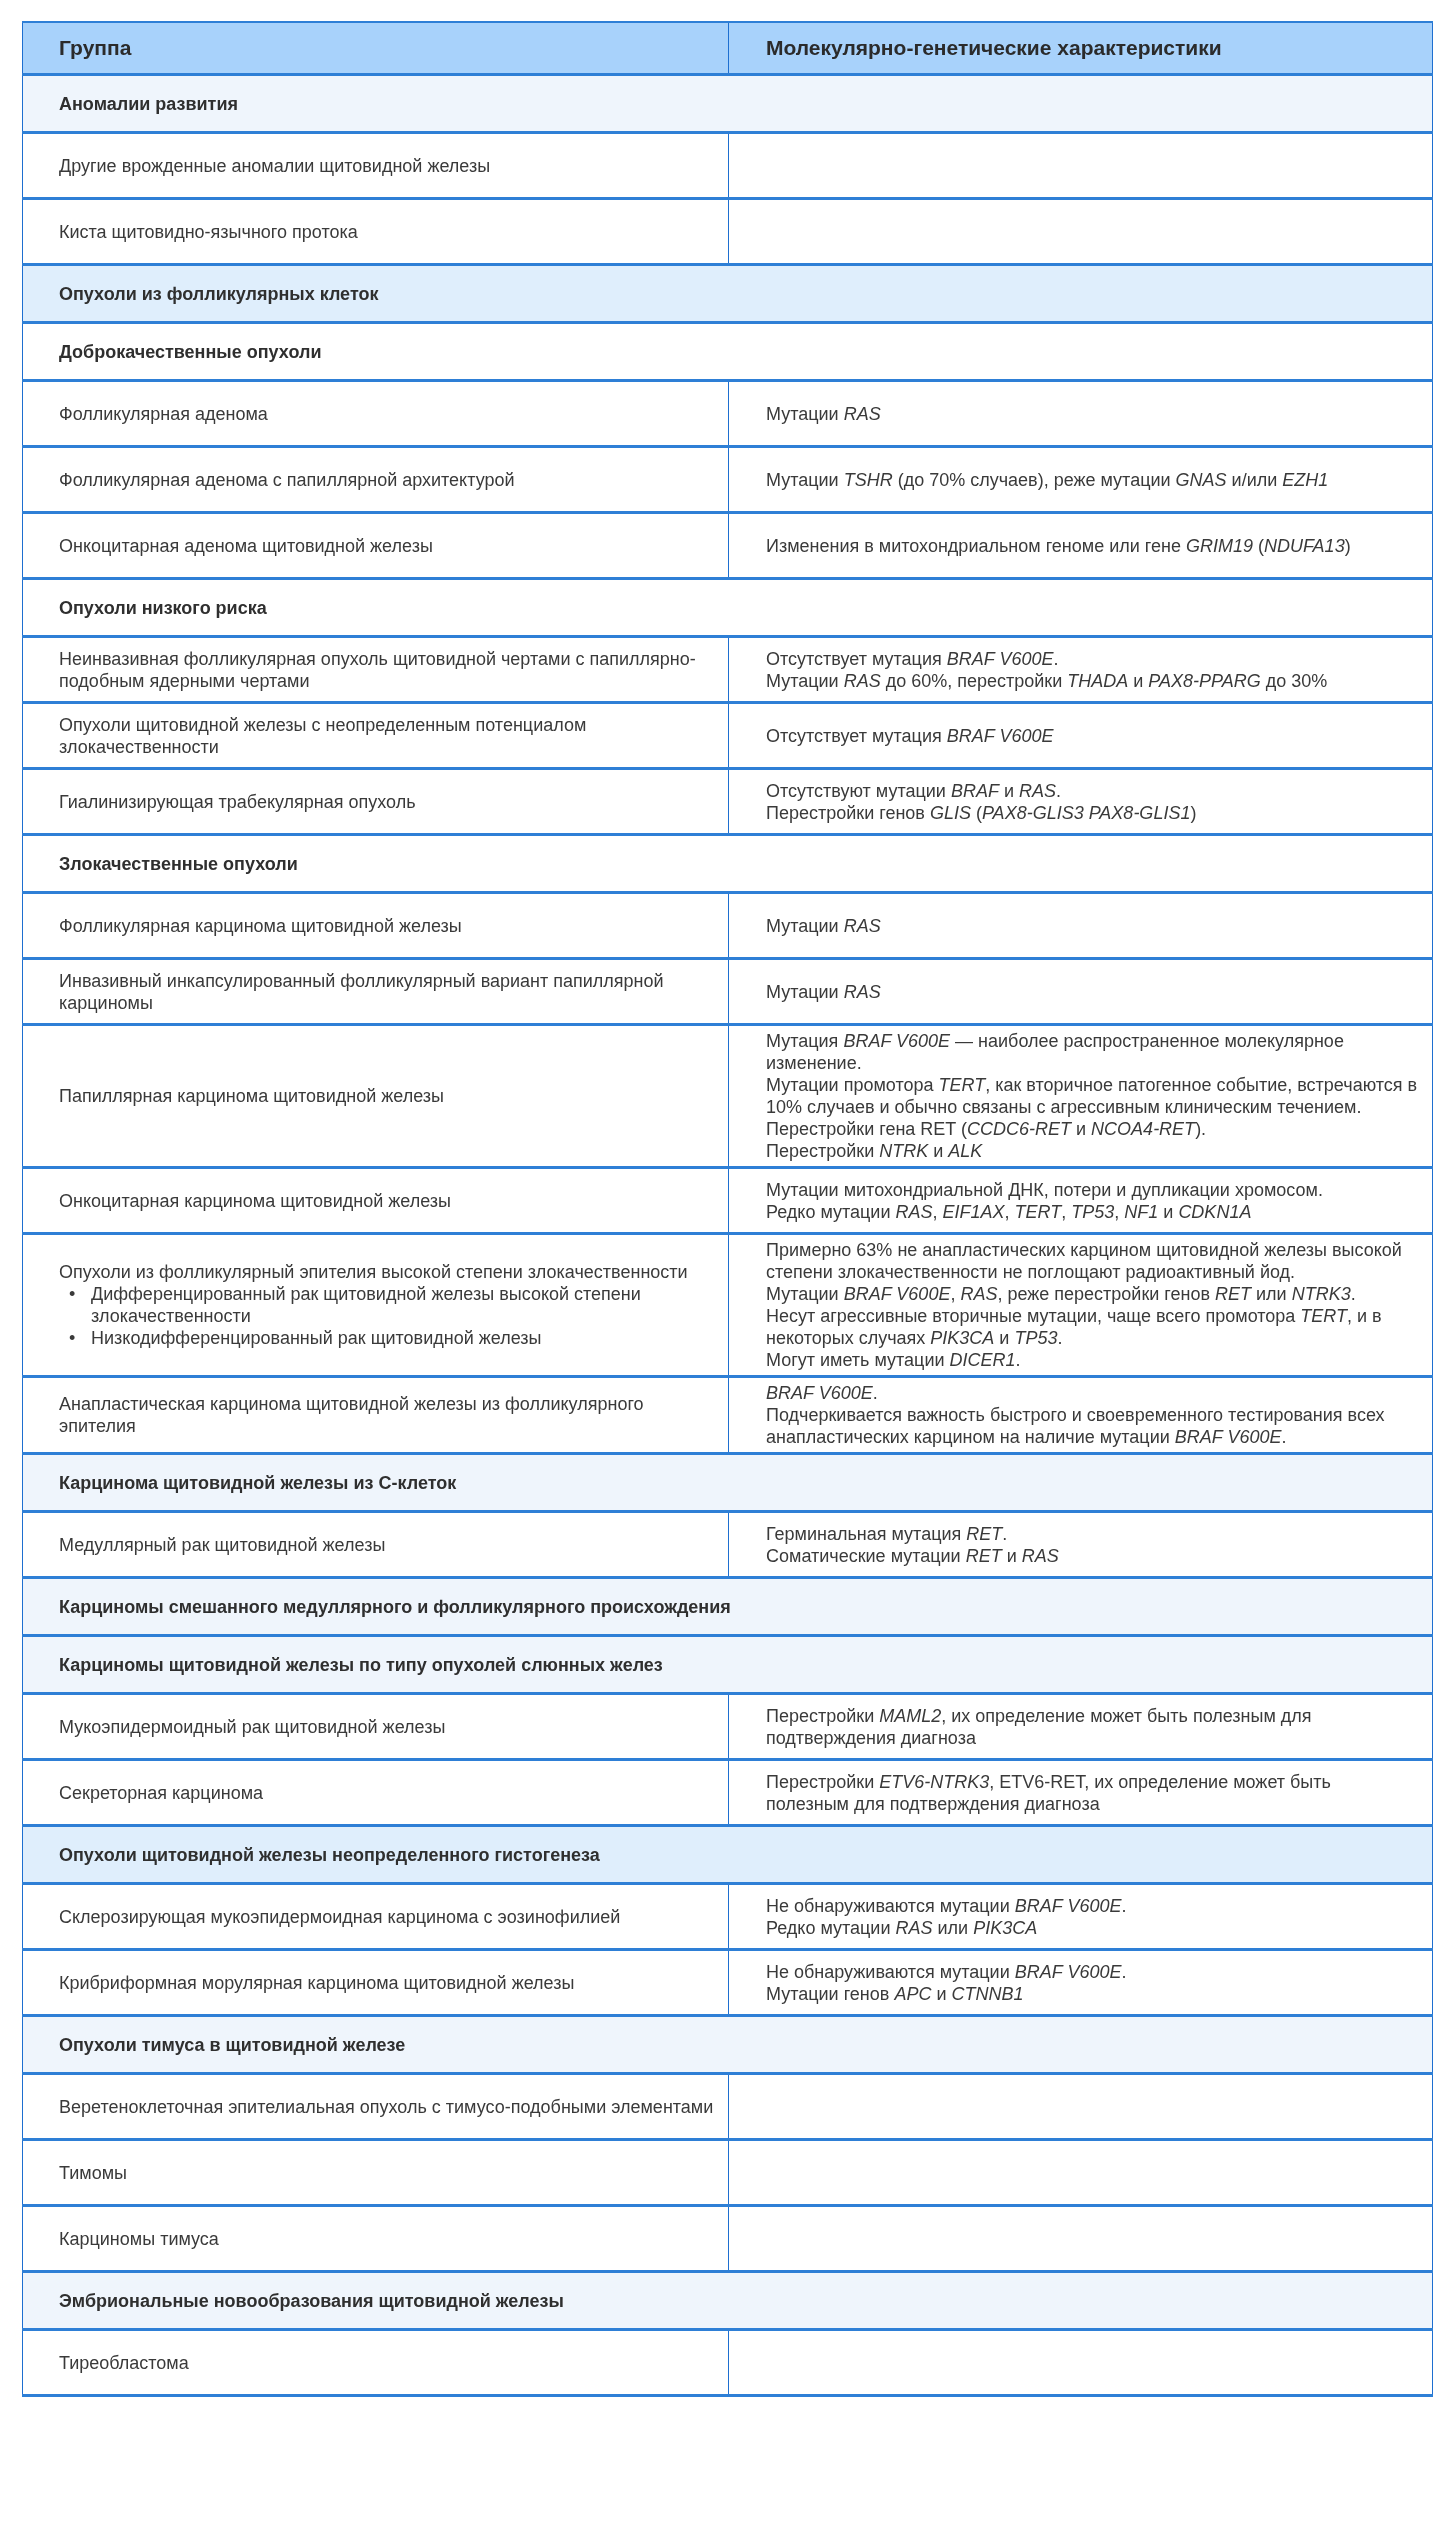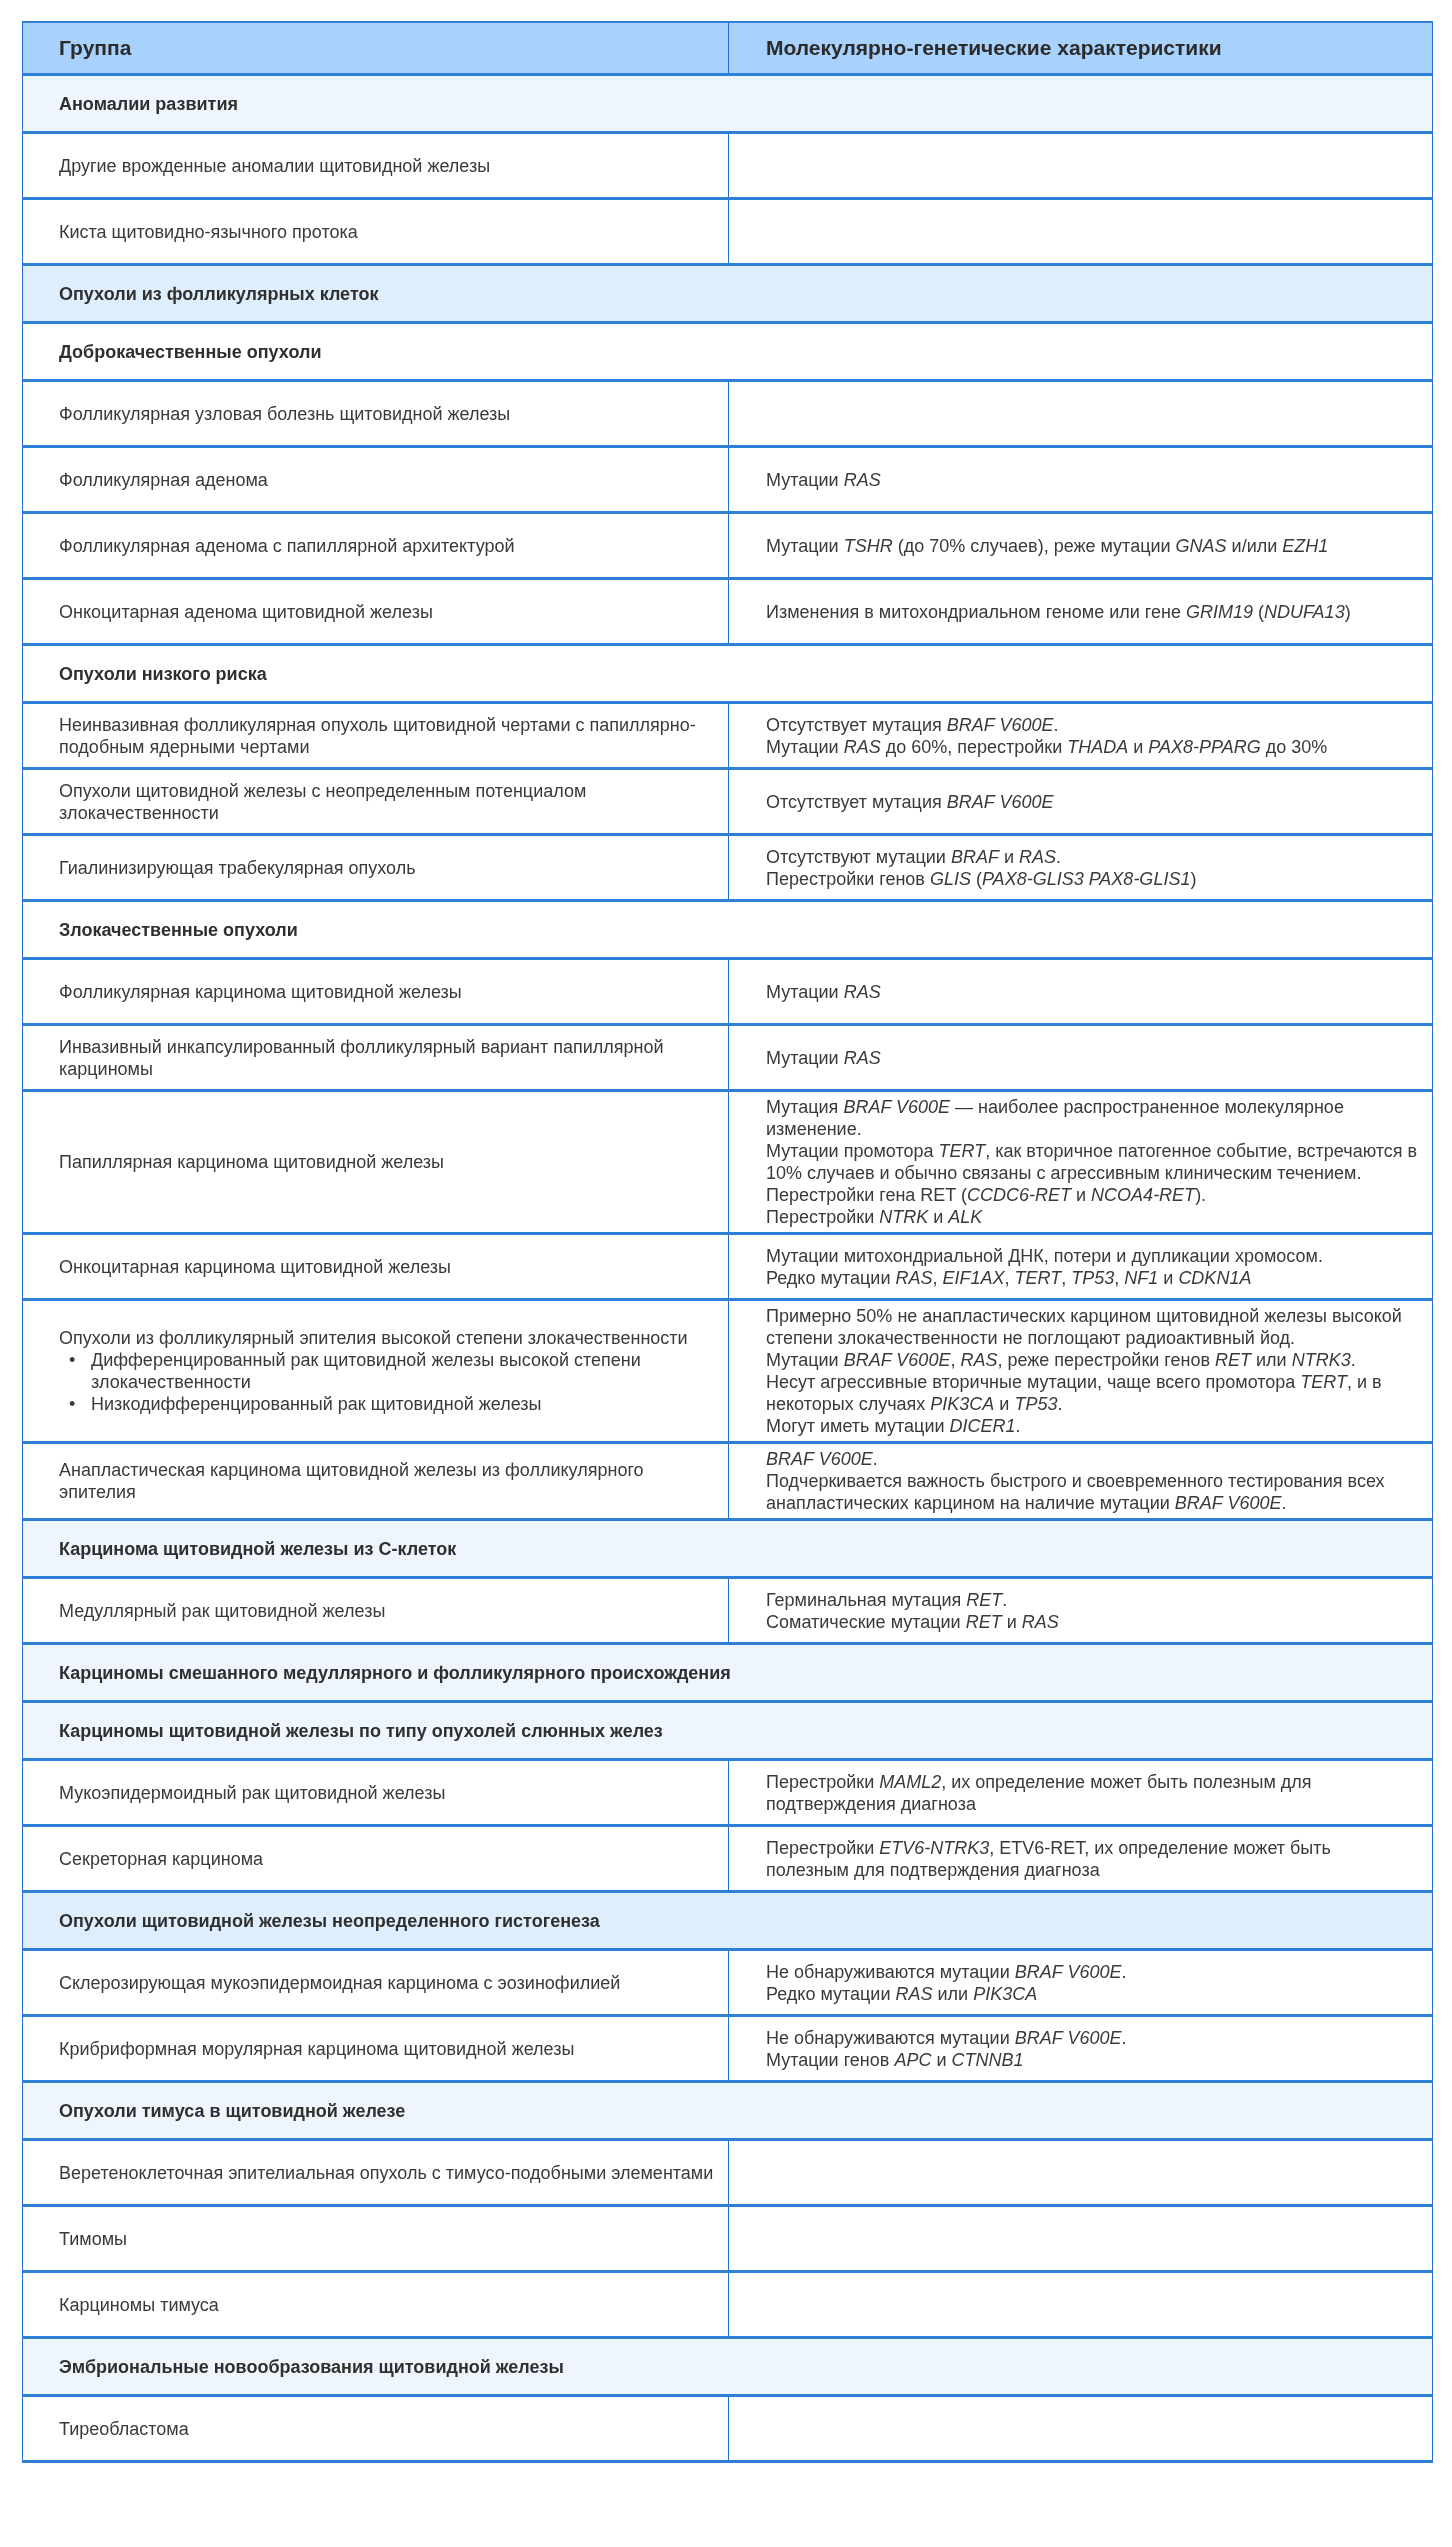--- a/index.html
+++ b/index.html
@@ -55,26 +55,20 @@
           <td class="mol"></td>
         </tr>
         <tr class="sec lvl1">
           <td colspan="2">Опухоли из фолликулярных клеток</td>
         </tr>
         <tr class="sec lvl3">
           <td colspan="2">Доброкачественные опухоли</td>
         </tr>
         <tr class="row">
           <td>
-            <span class="line">Фолликулярная узловая болезнь щитовидной железы</span>
-          </td>
-          <td class="mol"></td>
-        </tr>
-        <tr class="row">
-          <td>
             <span class="line">Фолликулярная аденома</span>
           </td>
           <td class="mol">
             <span class="line">Мутации <span class="it">RAS</span></span>
           </td>
         </tr>
         <tr class="row">
           <td>
             <span class="line">Фолликулярная аденома с папиллярной архитектурой</span>
           </td>
@@ -160,21 +154,21 @@
         </tr>
         <tr class="row">
           <td>
             <span class="line">Опухоли из фолликулярный эпителия высокой степени злокачественности</span>
             <ul class="sub">
               <li>Дифференцированный рак щитовидной железы высокой степени злокачественности</li>
               <li>Низкодифференцированный рак щитовидной железы</li>
             </ul>
           </td>
           <td class="mol">
-            <span class="line">Примерно 50% не анапластических карцином щитовидной железы высокой степени злокачественности не поглощают радиоактивный йод.</span>
+            <span class="line">Примерно 63% не анапластических карцином щитовидной железы высокой степени злокачественности не поглощают радиоактивный йод.</span>
             <span class="line">Мутации <span class="it">BRAF V600E</span>, <span class="it">RAS</span>, реже перестройки генов <span class="it">RET</span> или <span class="it">NTRK3</span>.</span>
             <span class="line">Несут агрессивные вторичные мутации, чаще всего промотора <span class="it">TERT</span>, и в некоторых случаях <span class="it">PIK3CA</span> и <span class="it">TP53</span>.</span>
             <span class="line">Могут иметь мутации <span class="it">DICER1</span>.</span>
           </td>
         </tr>
         <tr class="row">
           <td>
             <span class="line">Анапластическая карцинома щитовидной железы из фолликулярного эпителия</span>
           </td>
           <td class="mol">

